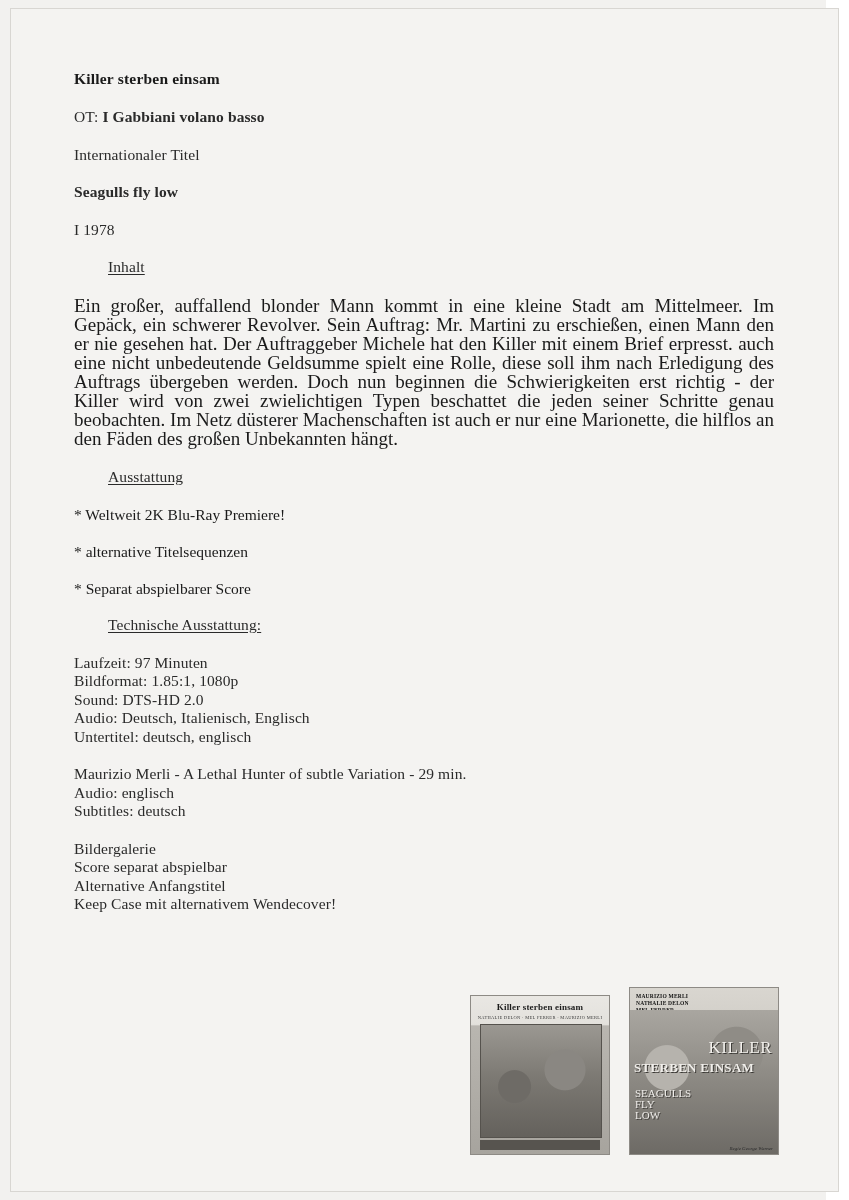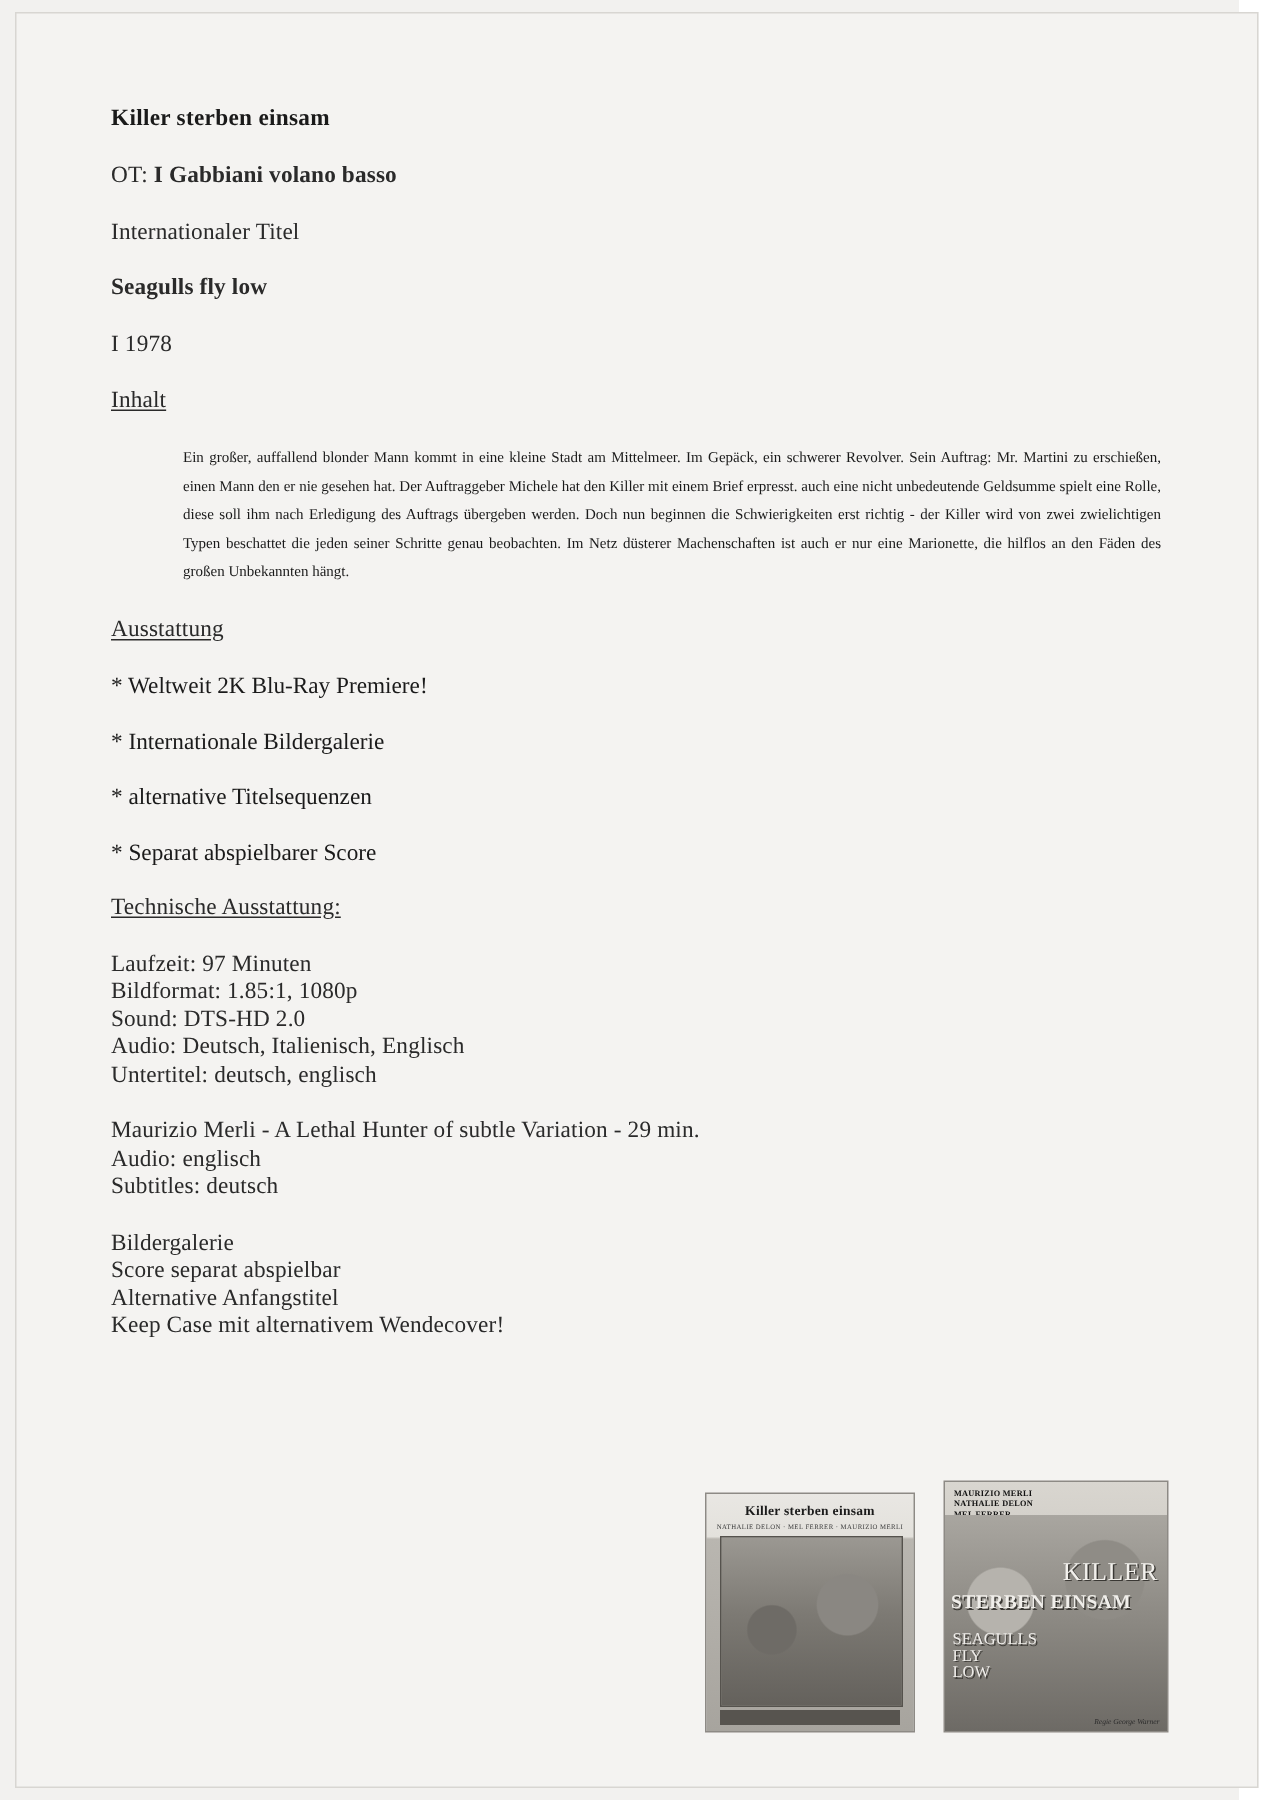--- a/index.html
+++ b/index.html
@@ -58,27 +58,27 @@
   }
   .blk {
     margin-bottom: 19px;
   }
   .blk .line {
     margin: 0;
   }
   .underline {
     text-decoration: underline;
     text-underline-offset: 2px;
+    margin-left: 34px;
   }
   .inhalt-body {
-    font-size: 10px;
+    font-size: 19px;
     line-height: 19px;
     text-align: justify;
     margin-bottom: 20px;
-    margin-left: 48px;
   }
   .feature {
     margin-bottom: 18px;
     font-size: 15.5px;
     line-height: 19px;
     margin-top: 16px;
   }
 
   
   .covers {
@@ -234,21 +234,20 @@
     <div class="para line">I 1978</div>
 
 
     <div class="para line underline">Inhalt</div>
 
     <div class="inhalt-body">Ein großer, auffallend blonder Mann kommt in eine kleine Stadt am Mittelmeer. Im Gepäck, ein schwerer Revolver. Sein Auftrag: Mr. Martini zu erschießen, einen Mann den er nie gesehen hat. Der Auftraggeber Michele hat den Killer mit einem Brief erpresst. auch eine nicht unbedeutende Geldsumme spielt eine Rolle, diese soll ihm nach Erledigung des Auftrags übergeben werden. Doch nun beginnen die Schwierigkeiten erst richtig - der Killer wird von zwei zwielichtigen Typen beschattet die jeden seiner Schritte genau beobachten. Im Netz düsterer Machenschaften ist auch er nur eine Marionette, die hilflos an den Fäden des großen Unbekannten hängt.</div>
 
     <div class="para line underline">Ausstattung</div>
 
     <div class="feature">* Weltweit 2K Blu-Ray Premiere!</div>
-    <div class="feature">* Internationale Bildergalerie</div>
     <div class="feature">* alternative Titelsequenzen</div>
     <div class="feature">* Separat abspielbarer Score</div>
 
     <div class="para line underline">Technische Ausstattung:</div>
 
     <div class="blk">
       <div class="line">Laufzeit: 97 Minuten</div>
       <div class="line">Bildformat: 1.85:1, 1080p</div>
       <div class="line">Sound: DTS-HD 2.0</div>
       <div class="line">Audio: Deutsch, Italienisch, Englisch</div>

